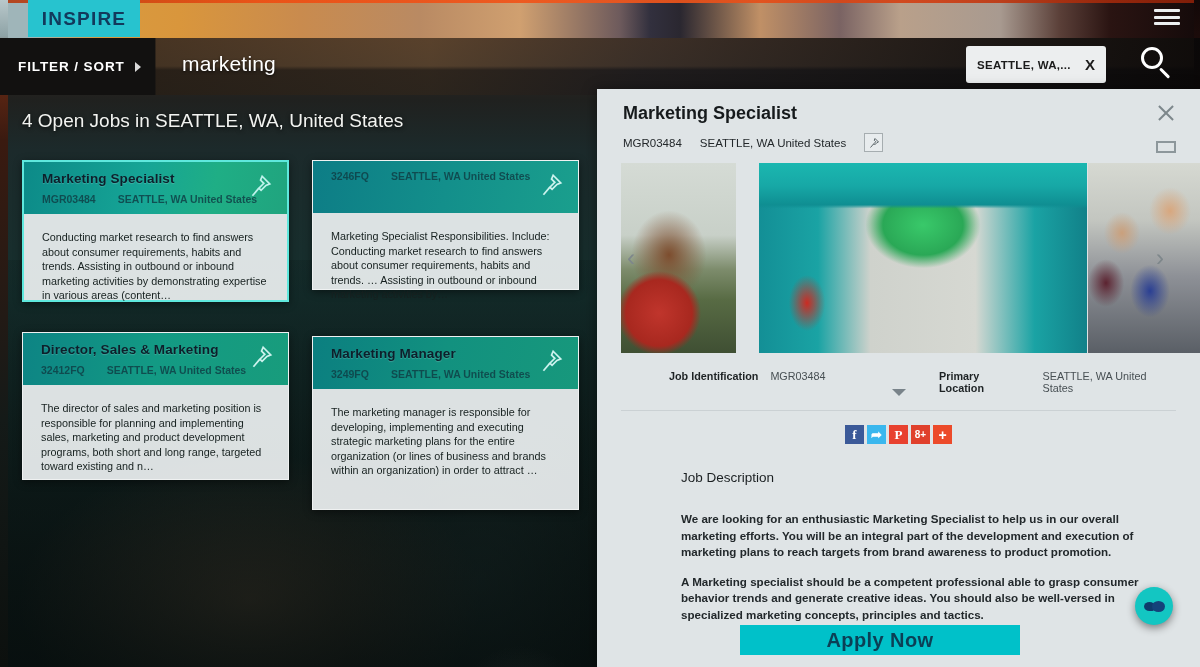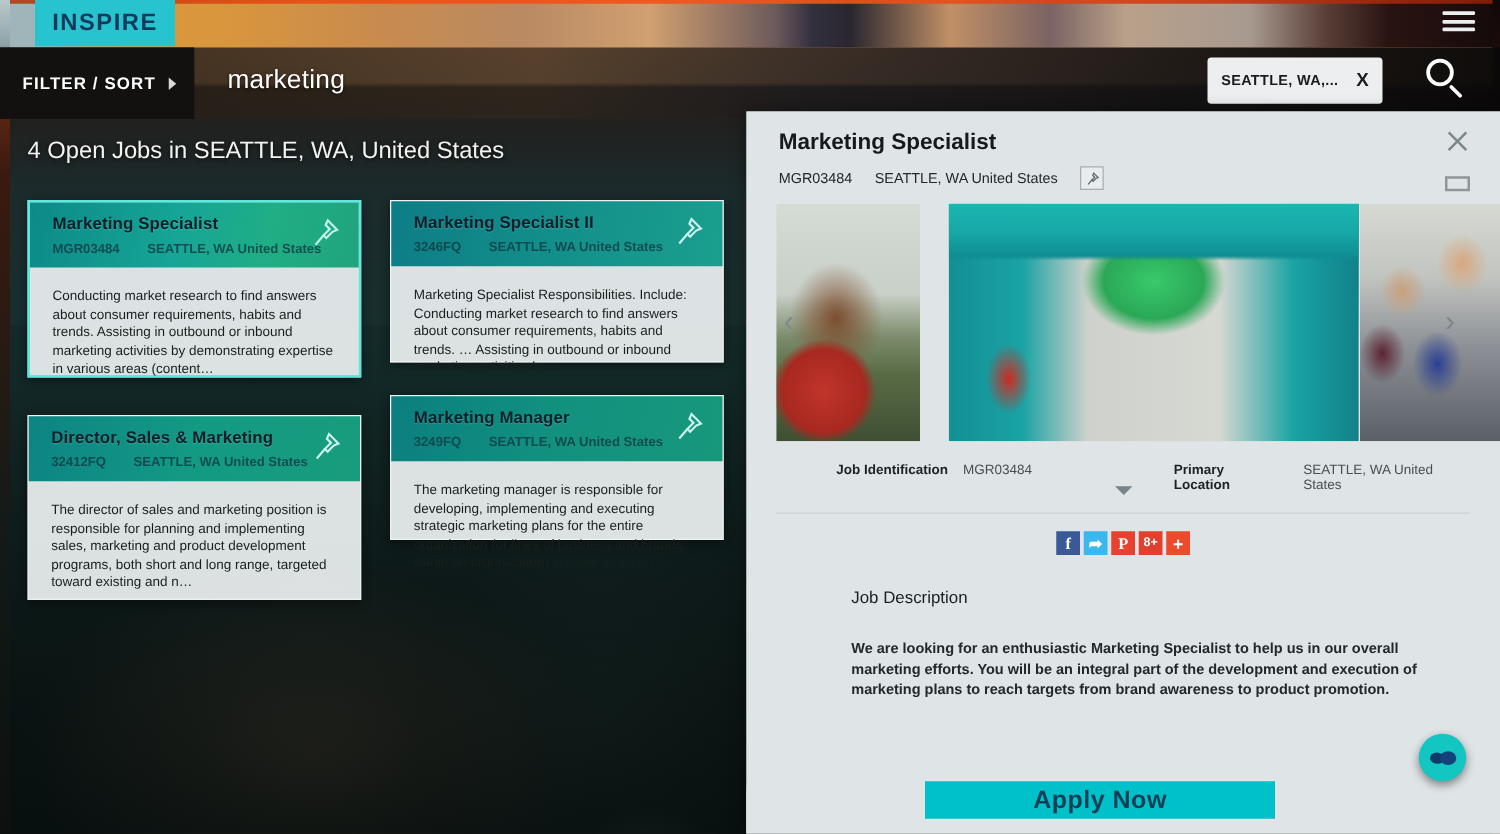--- a/index.html
+++ b/index.html
@@ -132,21 +132,21 @@
   .card {
     position: absolute; width: 267px;
     background: rgba(236,240,241,.93);
     border: 1px solid rgba(255,255,255,.55);
     box-shadow: 0 2px 8px rgba(0,0,0,.45);
     cursor: pointer;
   }
   .card.c0 { left: 0px;   top: 0px;   height: 142px; border: 2px solid #5fe8dd; }
   .card.c1 { left: 290px; top: 0px;   height: 130px; }
   .card.c2 { left: 0px;   top: 172px; height: 148px; }
-  .card.c3 { left: 290px; top: 156px; height: 116px; }
+  .card.c3 { left: 290px; top: 176px; height: 174px; }
   .card-head {
     position: relative; height: 52px; padding: 9px 12px 0 18px;
     background: linear-gradient(100deg, #0c8a88 0%, #16a596 45%, #1fae85 72%, #20a47e 100%);
   }
   .card.c1 .card-head { background: linear-gradient(100deg, #0d7d86 0%, #138f8b 50%, #1a9f8d 100%); }
   .card.c2 .card-head { background: linear-gradient(100deg, #0d8484 0%, #139a84 50%, #189c7c 100%); }
   .card.c3 .card-head { background: linear-gradient(100deg, #0b7f80 0%, #12917f 50%, #17987c 100%); }
   .card-title {
     color: #0d1f2b; font-size: 13.5px; font-weight: bold; letter-spacing: .1px;
     margin-bottom: 7px; text-shadow: 0 1px 1px rgba(255,255,255,.18);
@@ -344,21 +344,20 @@
           </svg>
         </span>
       </div>
       <div class="card-body">
         <div class="card-desc">Conducting market research to find answers about consumer requirements, habits and trends. Assisting in outbound or inbound marketing activities by demonstrating expertise in various areas (content…</div>
       </div>
     </div>
 
     <div class="card c1">
       <div class="card-head">
-        <div class="card-title">Marketing Specialist II</div>
         <div class="card-meta">
           <span class="card-id">3246FQ</span>
           <span class="card-loc">SEATTLE, WA United States</span>
         </div>
         <span class="pin">
           <svg viewBox="0 0 24 24" fill="none" stroke="#cdf3ee" stroke-width="1.6">
             <path d="M14 3 L21 10 L17.5 11.5 L13 16 L11 14 L15.5 9.5 L12.5 6.5 L14 3 Z"></path>
             <path d="M11 14 L5 21"></path>
           </svg>
         </span>
@@ -456,20 +455,21 @@
       <span class="soc fb">f</span>
       <span class="soc tw">➦</span>
       <span class="soc pi">P</span>
       <span class="soc gp">8+</span>
       <span class="soc more">+</span>
     </div>
 
     <div class="desc-wrap">
       <div class="desc-title">Job Description</div>
       <div class="desc-p">We are looking for an enthusiastic Marketing Specialist to help us in our overall marketing efforts. You will be an integral part of the development and execution of marketing plans to reach targets from brand awareness to product promotion.</div>
+      <div class="desc-p">A Marketing specialist should be a competent professional able to grasp consumer behavior trends and generate creative ideas. You should also be well-versed in specialized marketing concepts, principles and tactics.</div>
     </div>
 
     <div class="apply-wrap">
       <button class="apply-btn">Apply Now</button>
     </div>
   </div>
 
   <div class="fab">
     <span class="b1"></span>
     <span class="b2"></span>

